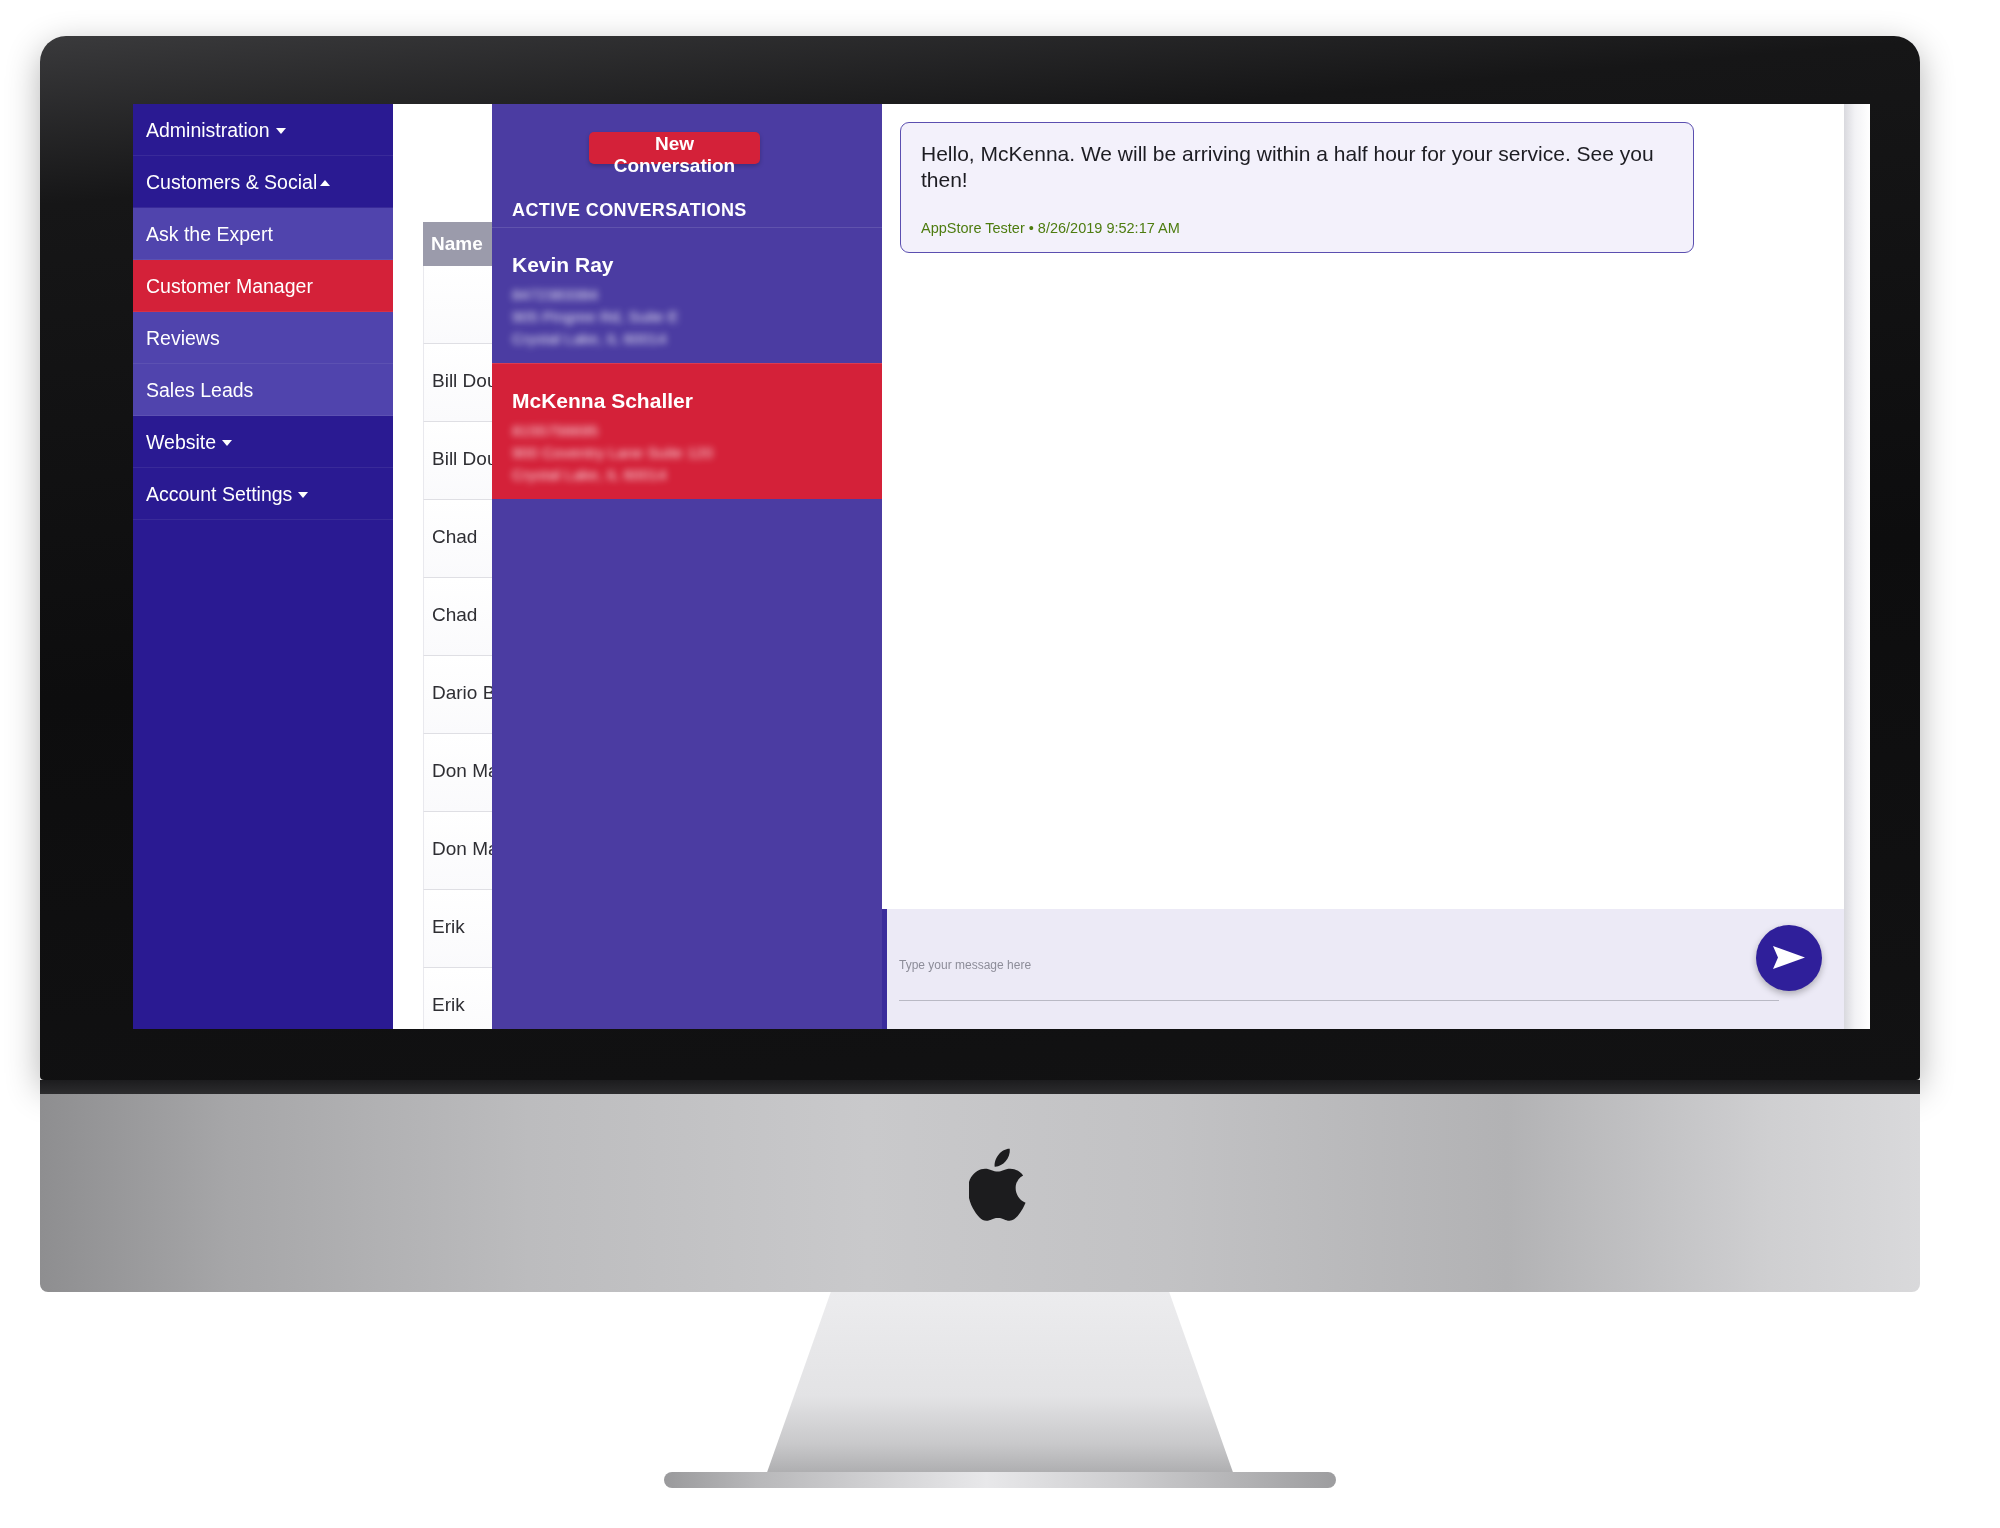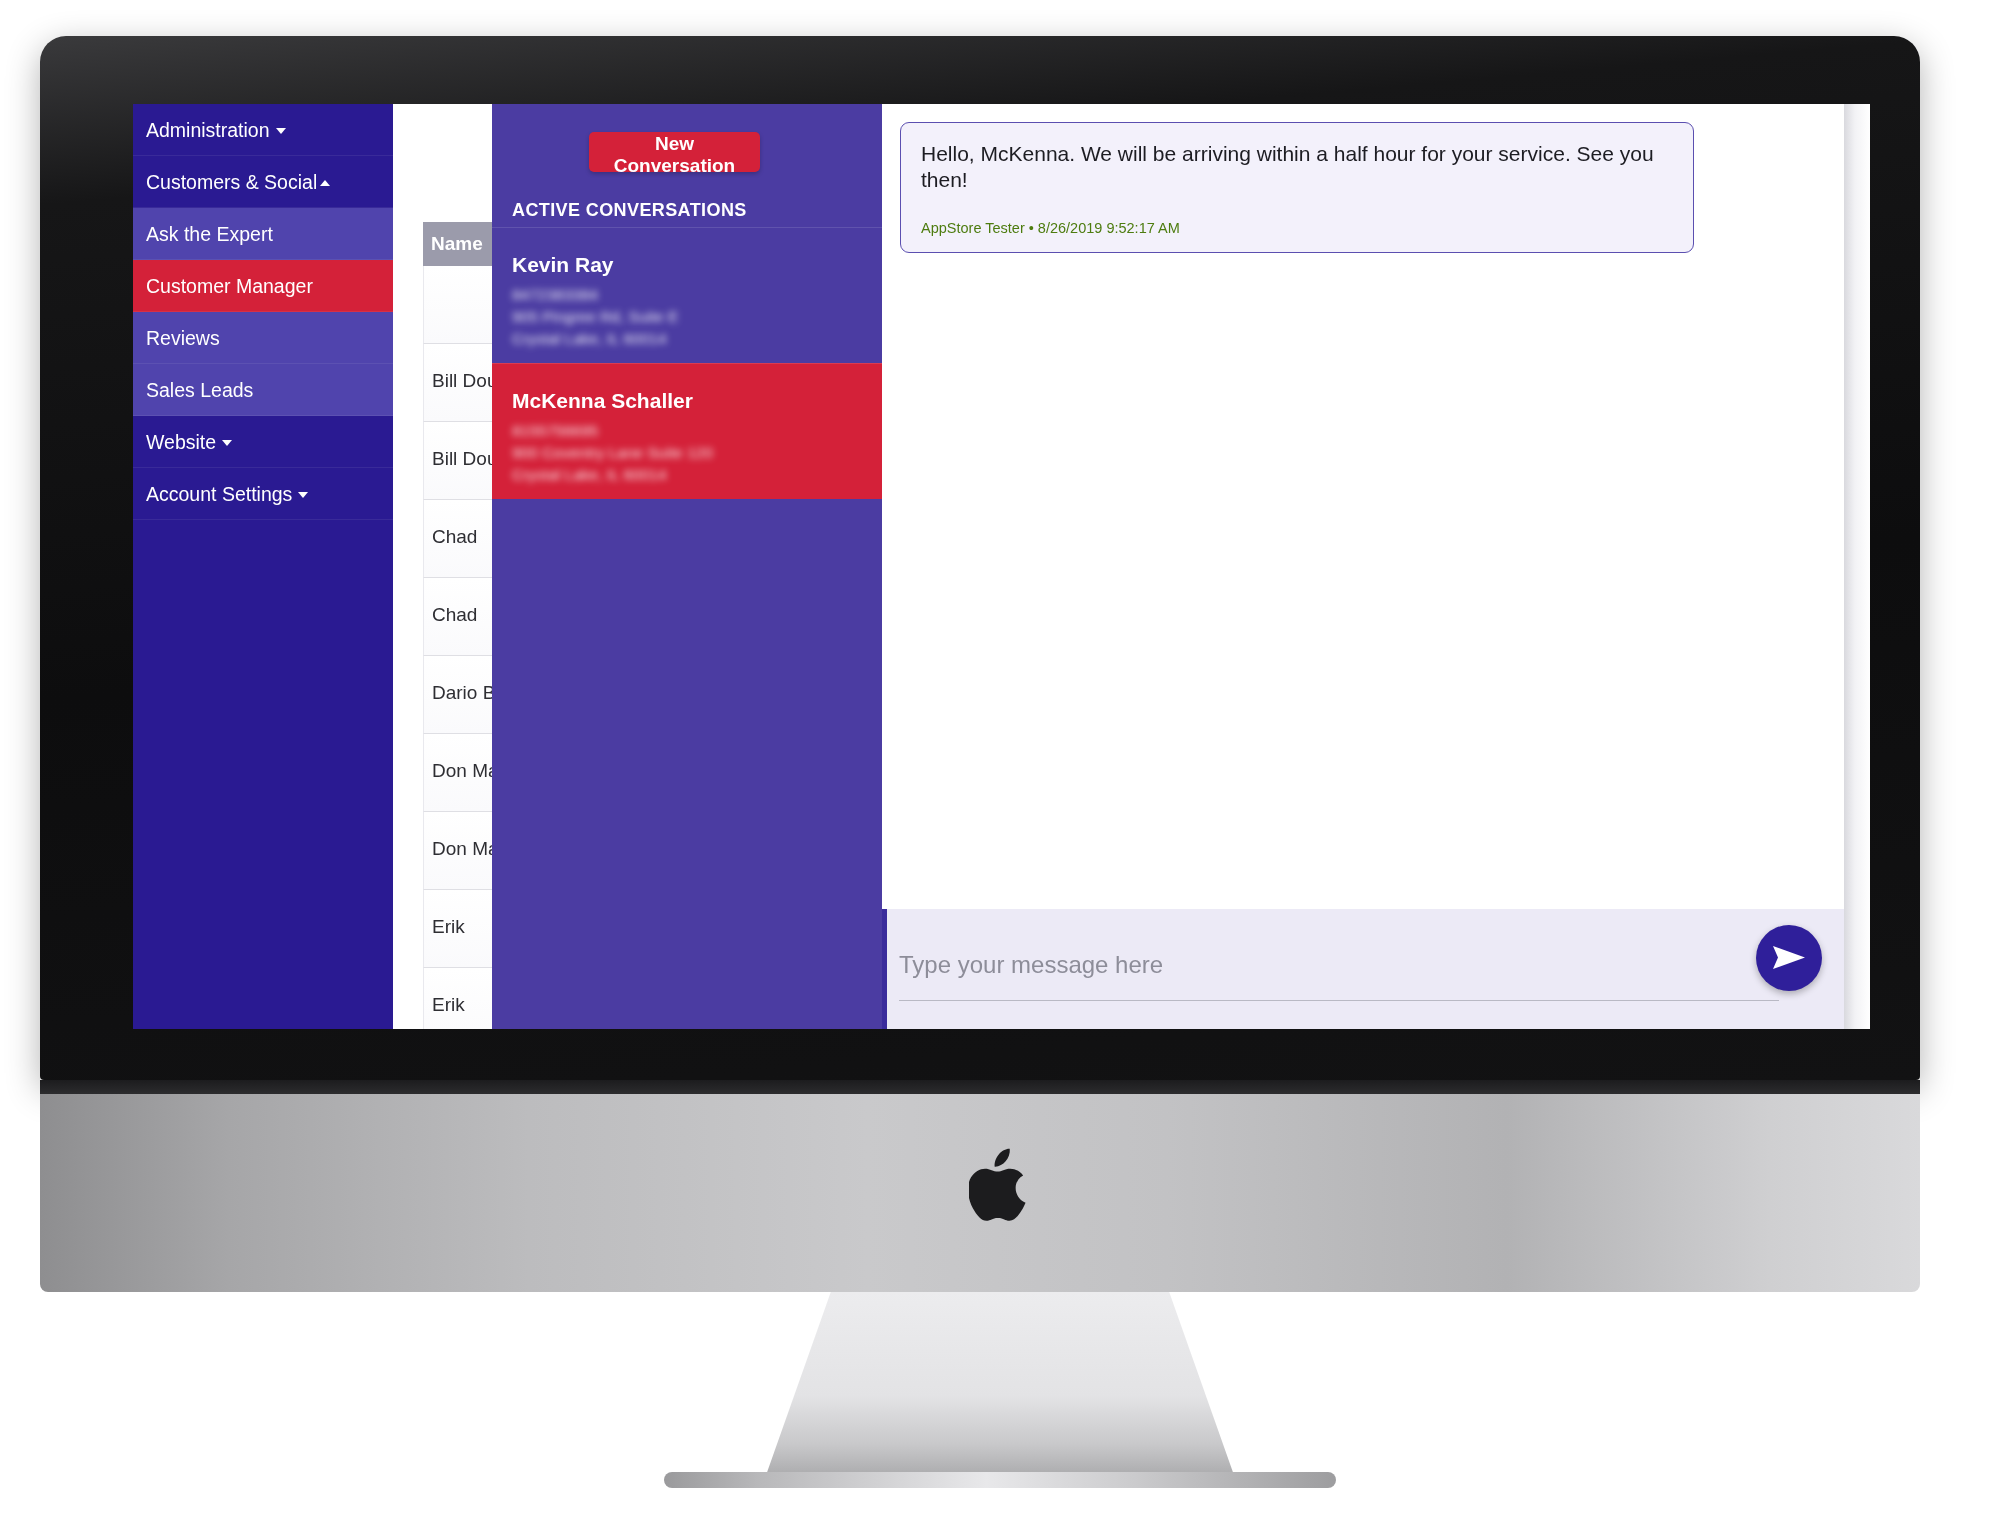--- a/index.html
+++ b/index.html
@@ -195,21 +195,21 @@
     top: 0;
     width: 390px;
     height: 925px;
     background: #4b3ca2;
   }
   .new-conv-btn {
     position: absolute;
     left: 97px;
     top: 28px;
     width: 171px;
-    height: 40px;
+    height: 32px;
     background: #d42139;
     color: #ffffff;
     font-size: 19px;
     font-weight: bold;
     border: none;
     border-radius: 5px;
     cursor: pointer;
     box-shadow: 0 2px 4px rgba(0,0,0,0.22);
     font-family: "Liberation Sans", sans-serif;
   }
@@ -303,21 +303,21 @@
   .composer-input {
     position: absolute;
     left: 12px;
     top: 26px;
     width: 880px;
     height: 66px;
     background: transparent;
     border: none;
     border-bottom: 1px solid #b9b9c4;
     color: #7c7c89;
-    font-size: 24px;
+    font-size: 12px;
     outline: none;
     font-family: "Liberation Sans", sans-serif;
     box-sizing: border-box;
     padding: 0 0 6px 0;
   }
   .composer-input::placeholder { color: #8d8d99; opacity: 1; }
 
   .send-btn {
     position: absolute;
     right: 22px;

